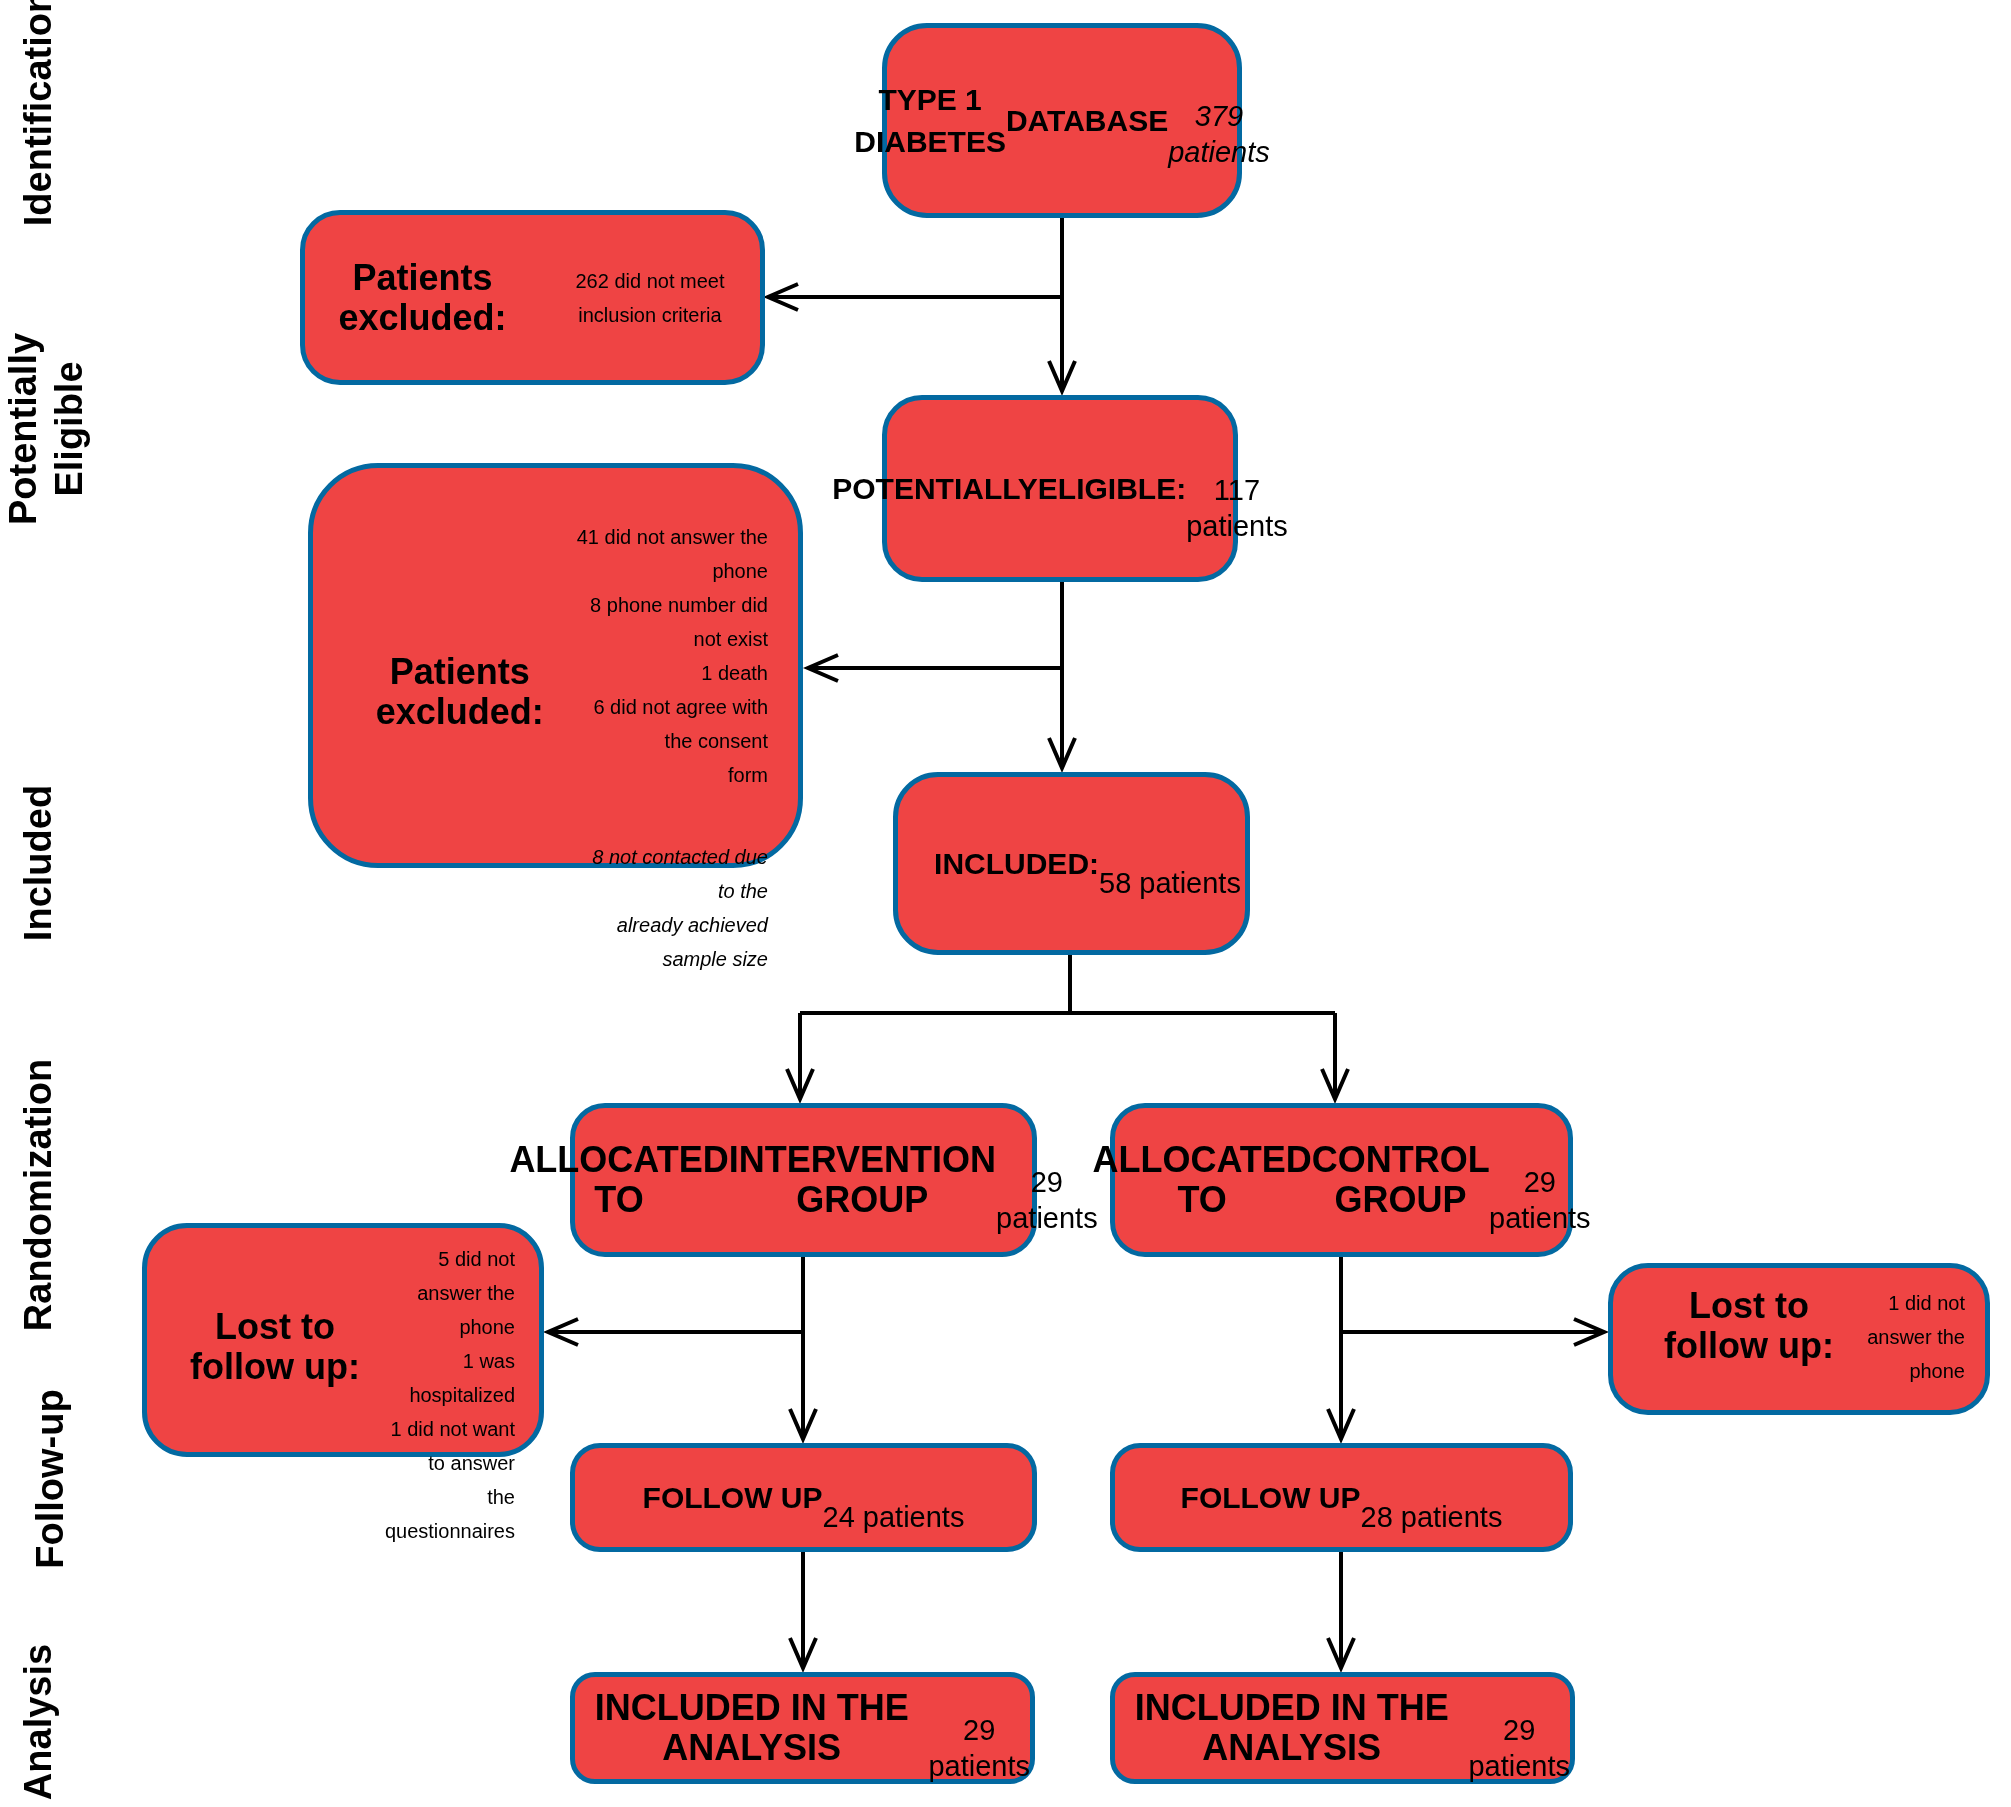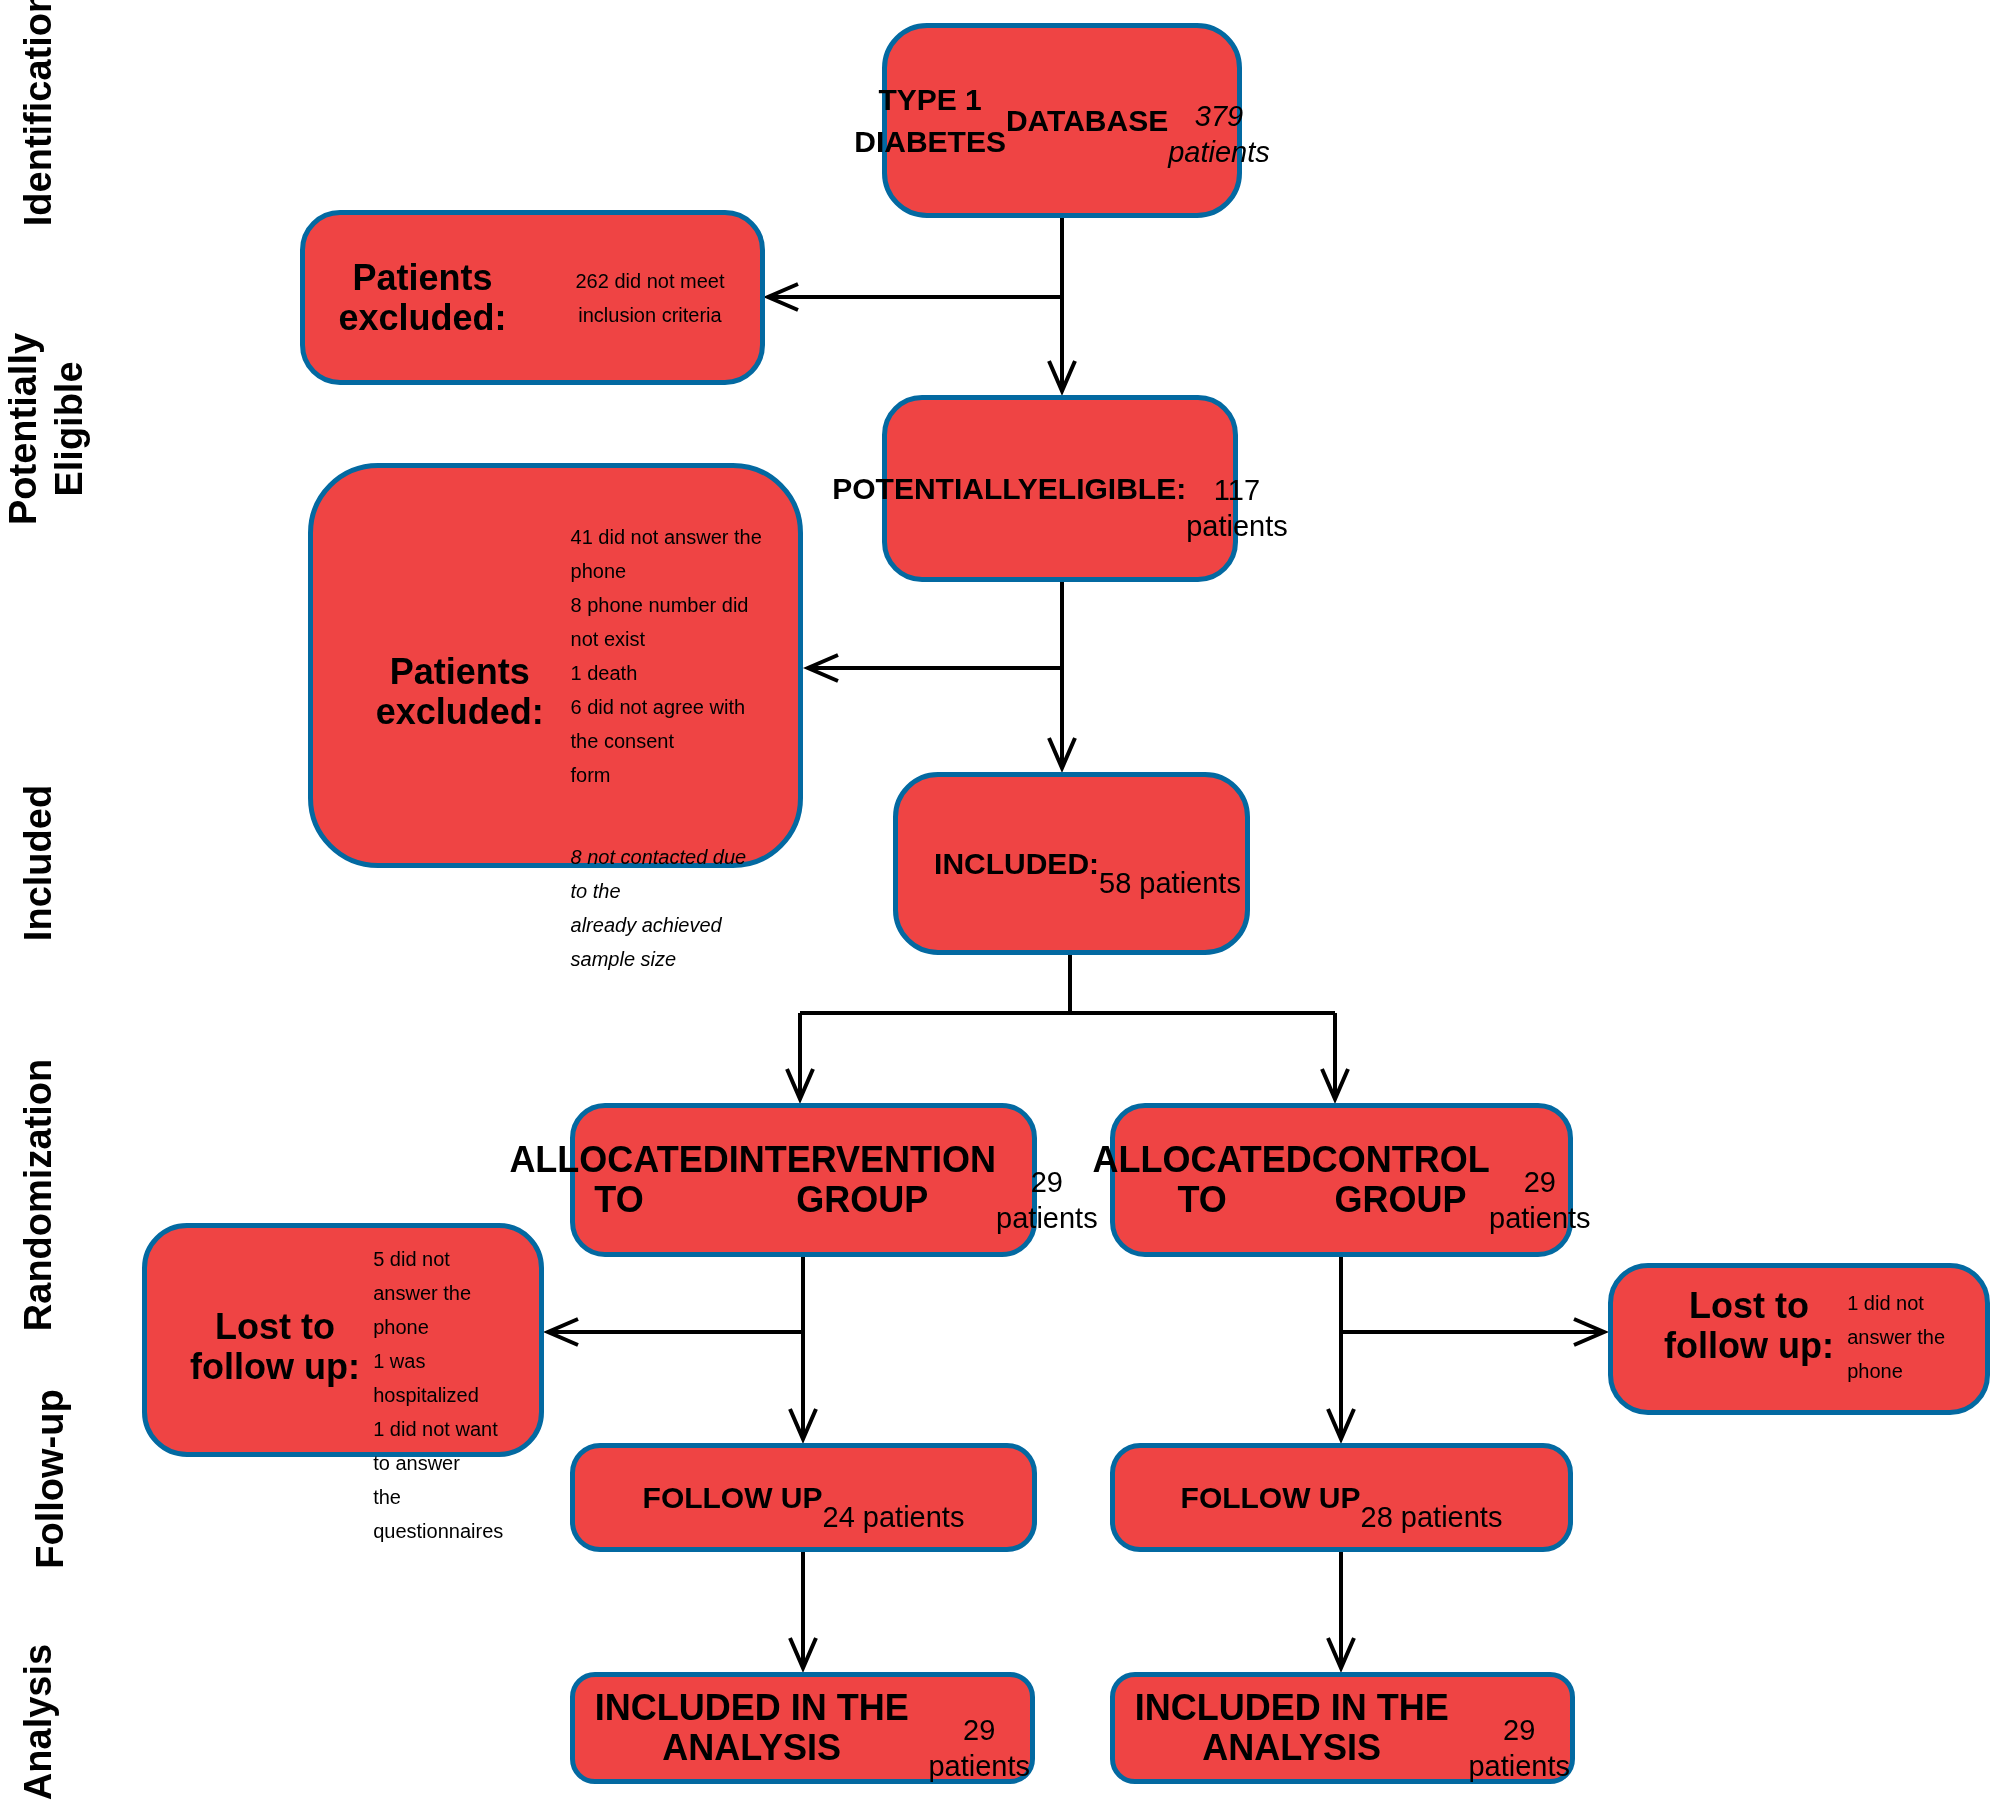--- a/index.html
+++ b/index.html
@@ -23,21 +23,21 @@
     justify-content: center;
     text-align: center;
     color: #000;
   }
   .box.top-align { justify-content: flex-start; }
   .title { font-weight: bold; font-size: 30px; line-height: 42px; }
   .title-sm { font-weight: bold; font-size: 36px; line-height: 40px; }
   .count { font-size: 29px; line-height: 36px; margin-top: 39px; }
   .gap-sm { margin-top: 27px; font-style: italic; }
   .body-line { font-size: 20px; line-height: 34px; }
-  .left-lines { align-self: stretch; text-align: left; }
+  .left-lines { align-self: stretch; text-align: right; }
   .italic-block { margin-top: 48px; font-style: italic; }
   .stage {
     position: absolute;
     font-weight: bold;
     font-size: 38px;
     line-height: 46px;
     transform: rotate(-90deg);
     text-align: center;
     white-space: nowrap;
     color: #000;

